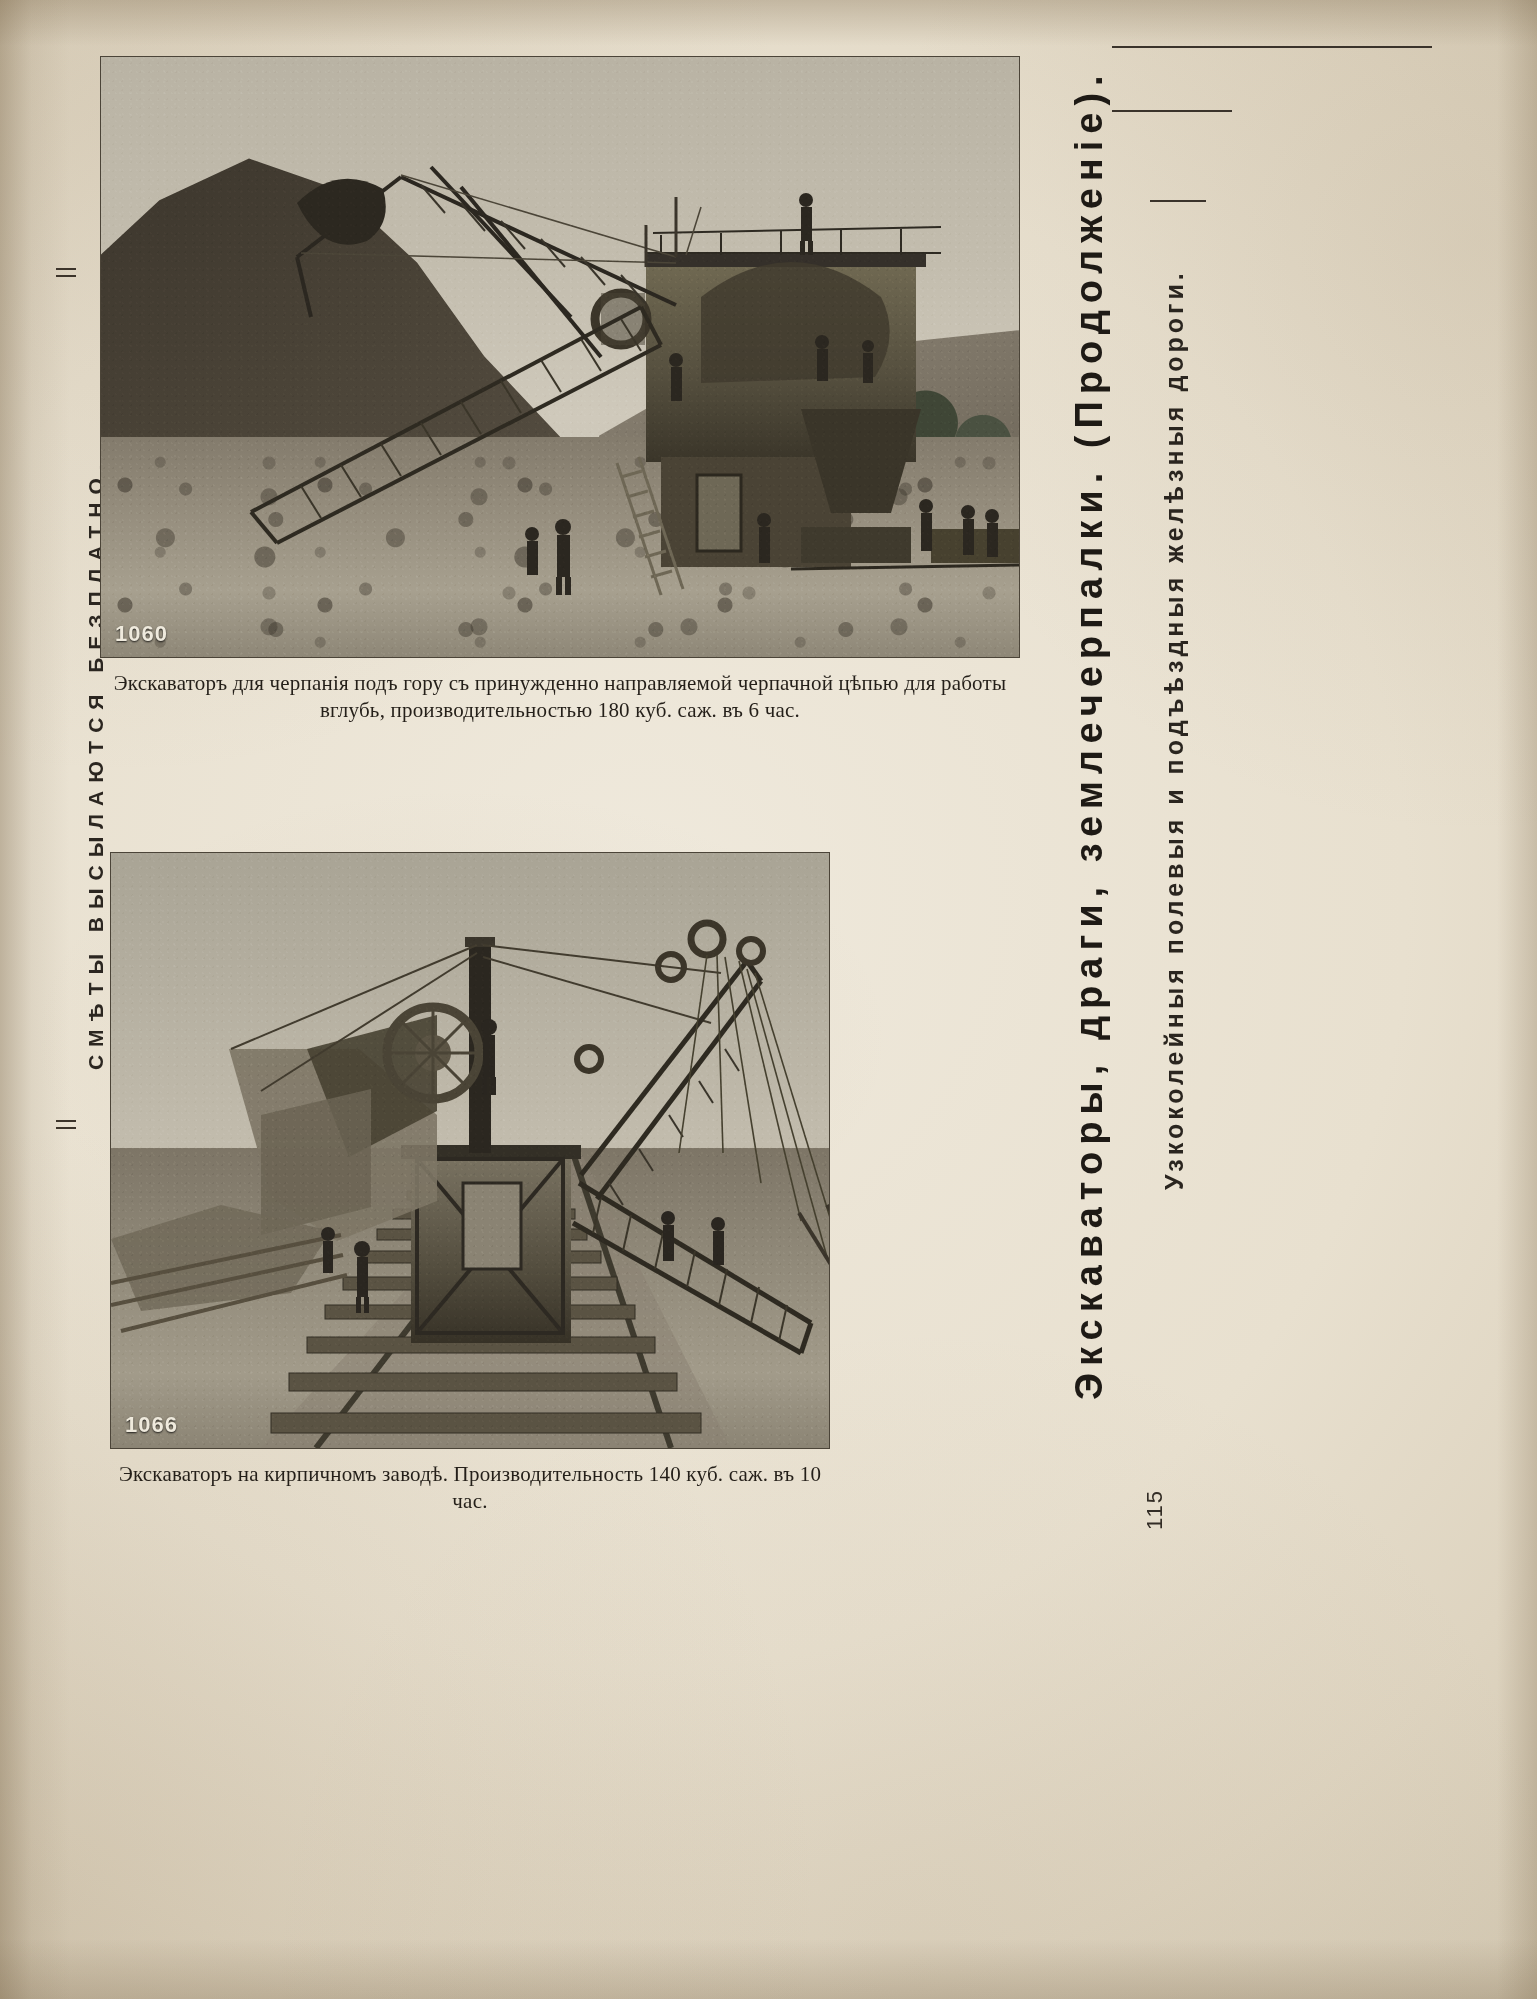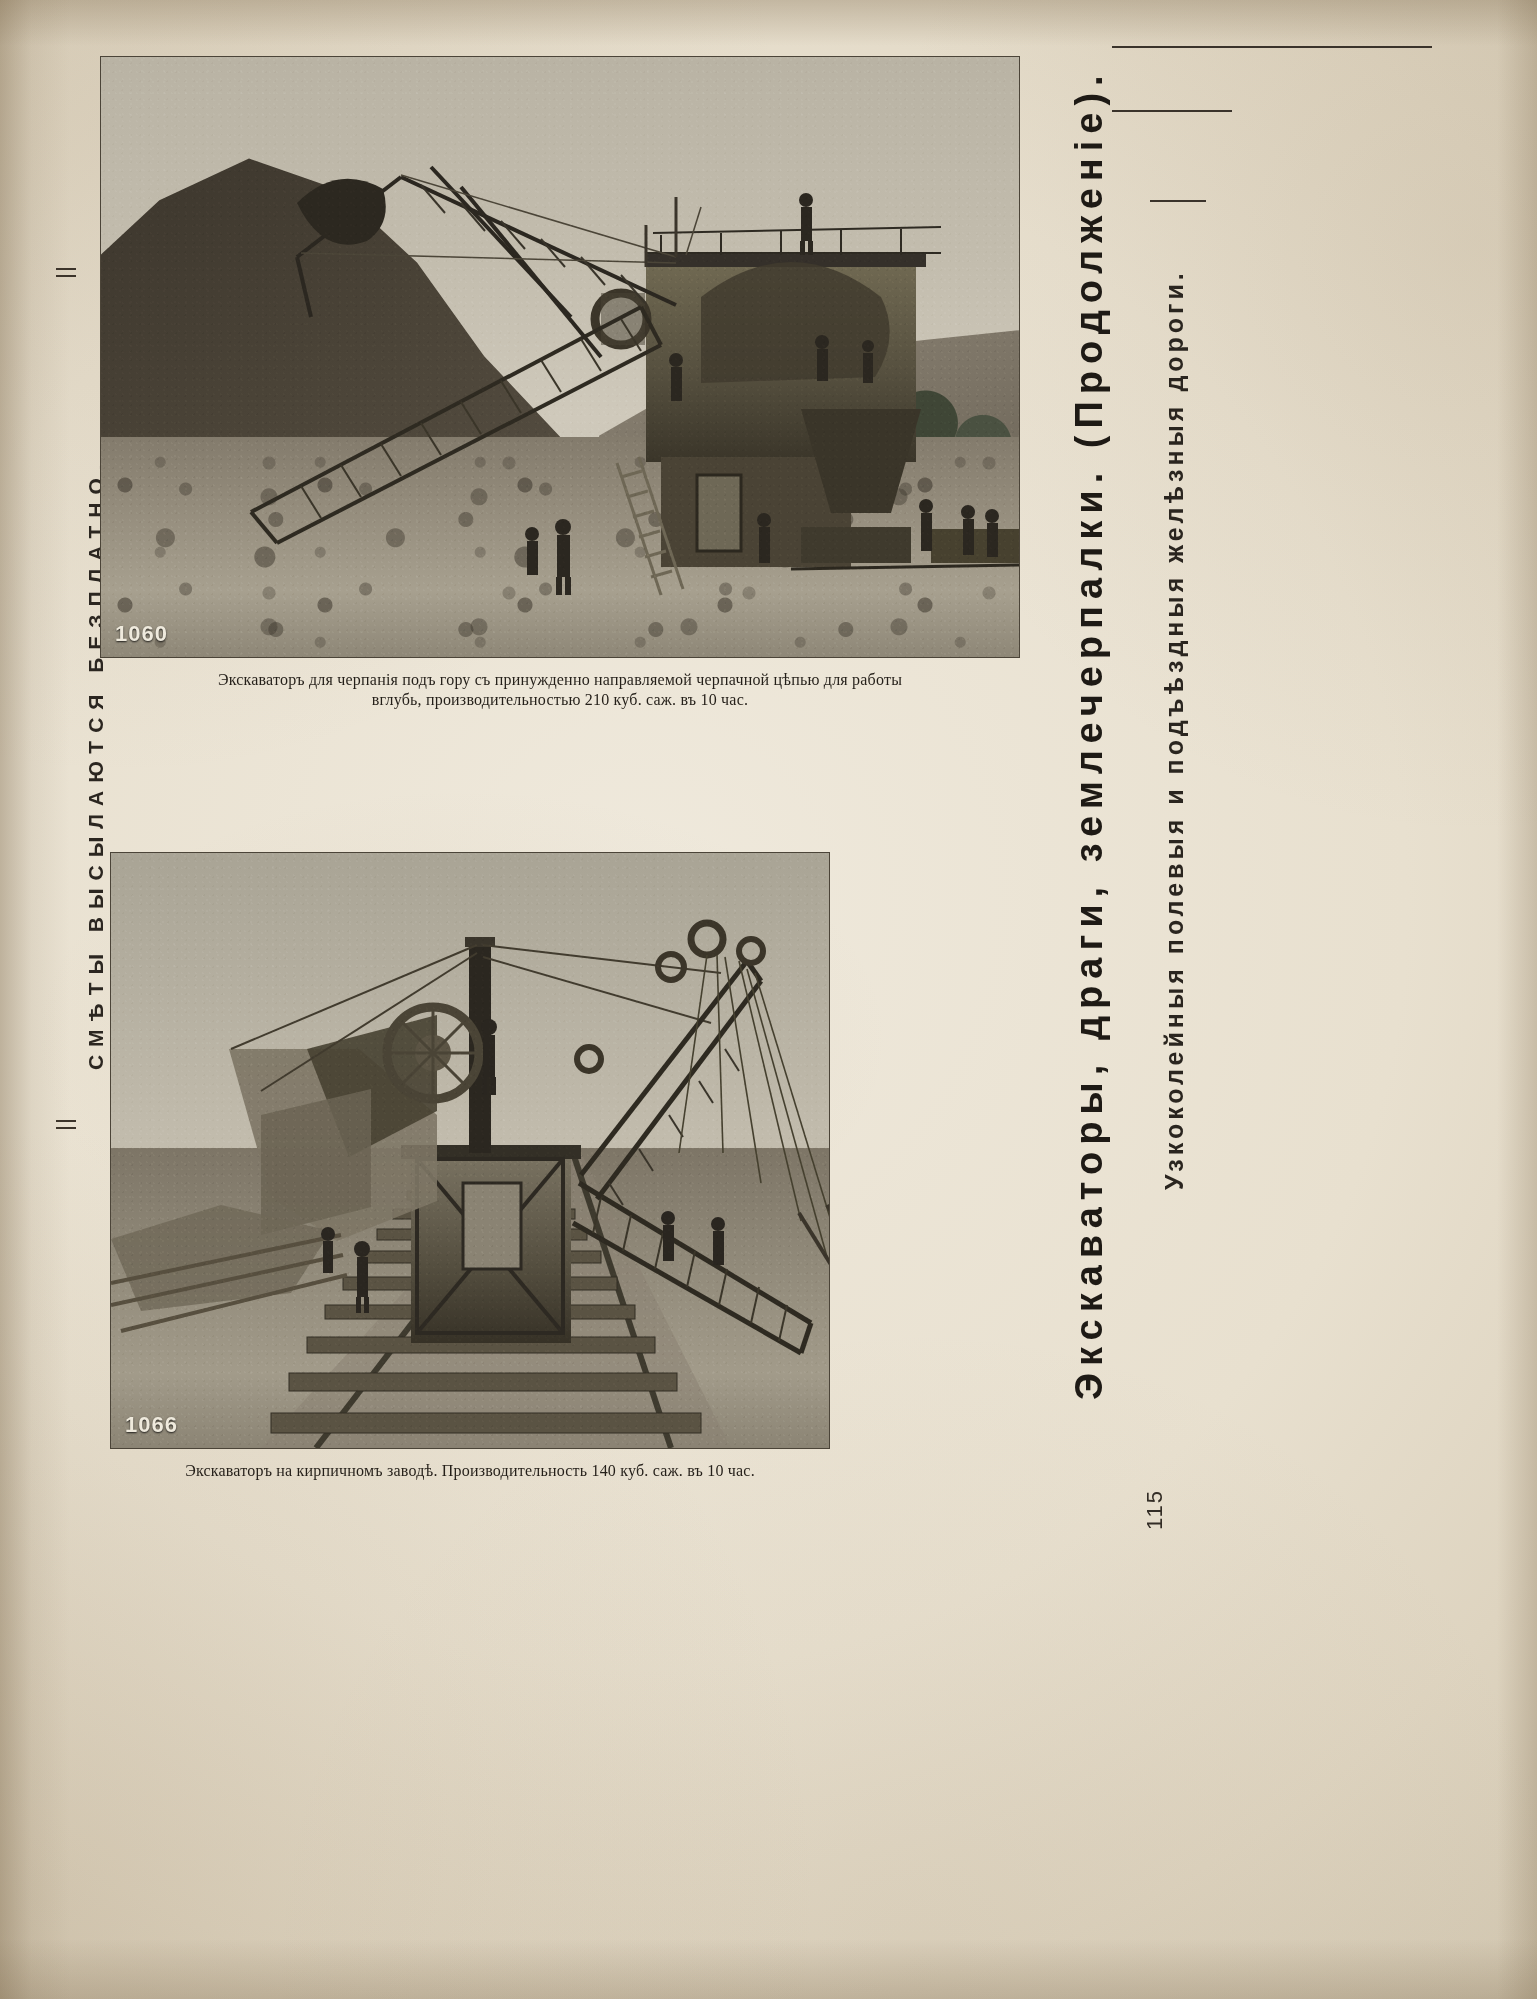--- a/index.html
+++ b/index.html
@@ -158,21 +158,21 @@
     left: 14px; bottom: 10px;
     color: #efeadd;
     font-family: "Liberation Sans", sans-serif;
     font-weight: bold;
     font-size: 22px;
     letter-spacing: 1px;
     text-shadow: 0 1px 2px rgba(0,0,0,0.8);
   }
   .caption {
     margin-top: 12px;
-    font-size: 16px;
+    font-size: 21px;
     line-height: 1.28;
     color: #241f19;
     text-align: center;
     font-family: "Liberation Serif", serif;
     letter-spacing: 0.2px;
   }
   .caption .l2 { display: block; }
 
   
   #fig1 { left: 100px; top: 56px; width: 920px; }
@@ -403,21 +403,21 @@
           <rect x="886" y="466" width="11" height="34"></rect>
           <circle cx="891" cy="459" r="7"></circle>
         </g>
       </svg>
 
       <div class="grain"></div>
       <div class="corner-num">1060</div>
     </div>
     <div class="caption">
       <span>Экскаваторъ для черпанія подъ гору съ принужденно направляемой черпачной цѣпью для работы</span>
-      <span class="l2">вглубь, производительностью 210 куб. саж. въ 10 час.</span>
+      <span class="l2">вглубь, производительностью 180 куб. саж. въ 6 час.</span>
     </div>
   </div>
 
   <div class="figure" id="fig2">
     <div class="photo">
       <div class="p2-sky"></div>
       <div class="p2-hill"></div>
       <div class="p2-field"></div>
 
       <svg width="900" height="595" viewBox="0 0 900 595" style="position:absolute;left:0;top:0">

